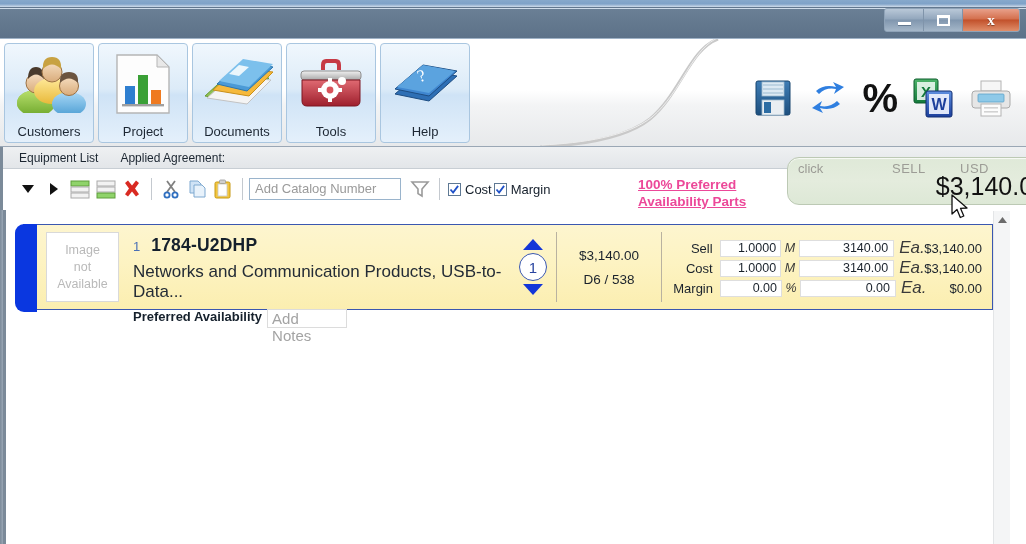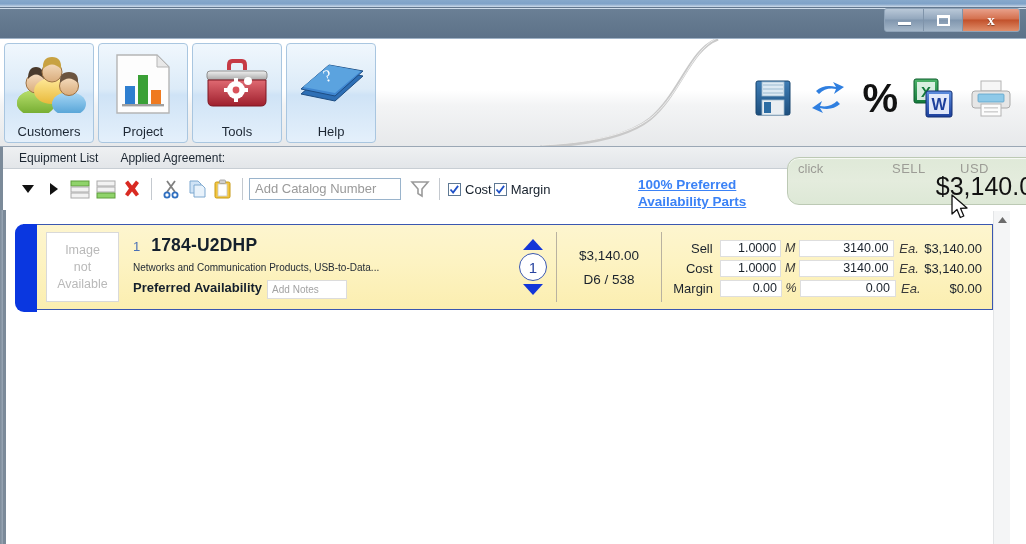--- a/index.html
+++ b/index.html
@@ -125,21 +125,21 @@
   .chk-box {
     width: 13px; height: 13px; border: 1px solid #5f7994; background: #fff;
     display: flex; align-items: center; justify-content: center;
   }
   .chk-box svg { display: block; }
   .chk-lbl { font-size: 13px; color: #16202c; }
 
   .pref-link {
     position: absolute; left: 638px; top: 176px;
     width: 140px;
-    font-size: 13.5px; font-weight: bold; color: #3b82f6;
+    font-size: 13.5px; font-weight: bold; color: #ec4899;
     text-decoration: underline; line-height: 17px;
     cursor: pointer;
   }
 
   
   .sell-panel {
     position: absolute; left: 787px; top: 157px;
     width: 271px; height: 48px;
     border-radius: 12px;
     background: linear-gradient(to bottom, #dfe9d8 0%, #e4ecdd 50%, #dde8d6 100%);
@@ -188,26 +188,26 @@
     width: 73px; height: 70px; margin: 7px 0 0 22px;
     border: 1px solid #d9d9d9; background: #ffffff;
     display: flex; flex-direction: column; align-items: center; justify-content: center;
     font-size: 12.5px; color: #b9b9b9; line-height: 17px;
   }
 
   .desc-col { flex: 1; padding: 10px 0 0 14px; position: relative; }
   .dc-line1 { display: flex; align-items: baseline; gap: 11px; }
   .dc-num { font-size: 13px; color: #4a6fb5; }
   .dc-cat { font-size: 17.5px; font-weight: bold; color: #15202c; letter-spacing: .2px; }
-  .dc-line2 { margin-top: 6px; font-size: 10px; color: #242c36; }
+  .dc-line2 { margin-top: 6px; font-size: 17px; color: #242c36; }
   .dc-line3 { margin-top: 7px; display: flex; align-items: flex-start; gap: 5px; }
   .dc-pref { font-size: 13px; font-weight: bold; color: #15202c; }
   .dc-notes {
     width: 80px; height: 19px; border: 1px solid #dcdcdc; background: #ffffff;
-    font-size: 10px; color: #a3a3a3; padding: 0 4px; line-height: 17px;
+    font-size: 15px; color: #a3a3a3; padding: 0 4px; line-height: 17px;
   }
 
   .qty-col {
     width: 46px; position: relative;
     display: flex; flex-direction: column; align-items: center; justify-content: center; gap: 2px;
   }
   .qty-circle {
     width: 28px; height: 28px; border-radius: 50%;
     border: 1.5px solid #3a57b0; background: #ffffff;
     display: flex; align-items: center; justify-content: center;
@@ -221,21 +221,21 @@
     align-items: center; justify-content: center; gap: 9px;
     font-size: 13.5px; color: #1a222c;
   }
 
   .grid-col { width: 330px; padding: 13px 0 0 8px; }
   .grow { display: flex; align-items: center; height: 20px; gap: 0; }
   .g-lbl { width: 50px; text-align: right; font-size: 13px; color: #1a222c; padding-right: 7px; }
   .g-f1 { width: 62px; height: 17px; border: 1px solid #dedede; background: #fff; text-align: right; font-size: 12.5px; padding-right: 4px; line-height: 15px; color: #1a222c; }
   .g-unit { width: 18px; text-align: center; font-size: 12.5px; font-style: italic; color: #3a3a3a; }
   .g-f2 { width: 96px; height: 17px; border: 1px solid #dedede; background: #fff; text-align: right; font-size: 12.5px; padding-right: 5px; line-height: 15px; color: #1a222c; }
-  .g-ea { width: 30px; padding-left: 5px; font-size: 13px; font-style: italic; color: #3a3a3a; }
+  .g-ea { width: 30px; padding-left: 5px; font-size: 17px; font-style: italic; color: #3a3a3a; }
   .g-tot { flex: 1; text-align: right; padding-right: 10px; font-size: 13px; color: #1a222c; }
 
   .cursor { position: absolute; left: 951px; top: 194px; z-index: 50; pointer-events: none; }
 </style>
 </head>
 <body>
 
 <div id="app">
 
   <div class="titlebar">
@@ -309,20 +309,33 @@
             <path d="M44 2 v12 h12 z" fill="#e8e8e8" stroke="#b5b5b5" stroke-width="1"></path>
             <rect x="12" y="33" width="10" height="18" fill="#2f7fd0"></rect>
             <rect x="25" y="22" width="10" height="29" fill="#3aa036"></rect>
             <rect x="38" y="37" width="10" height="14" fill="#ef7a20"></rect>
             <rect x="9" y="51" width="42" height="2.4" fill="#a0a0a0"></rect>
           </svg>
         </div>
         <div class="rb-lbl">Project</div>
       </div>
 
+      <div class="rb-btn">
+        <div class="rb-ico">
+          <svg width="72" height="60" viewBox="0 0 72 60">
+            <path d="M4 42 l24 -22 l40 4 l-24 24 z" fill="#8fc155" stroke="#6a9a36" stroke-width="1"></path>
+            <path d="M10 38 l24 -22 l40 4 l-24 24 z" fill="#f4f4f4" stroke="#c3c3c3" stroke-width="1" transform="translate(-4,6)"></path>
+            <path d="M12 36 l24 -22 l36 4 l-24 24 z" fill="#f6b93b" stroke="#c98f18" stroke-width="1"></path>
+            <path d="M20 28 l26 -23 l30 6 l-26 24 z" fill="#4b9ad6" stroke="#2c76ad" stroke-width="1" transform="translate(-4,2)"></path>
+            <path d="M18 27 l24 -22 l30 5 l-24 23 z" fill="#7cc0ec"></path>
+            <path d="M28 20 l10 -9 l10 2 l-10 9 z" fill="#ffffff" opacity=".85"></path>
+          </svg>
+        </div>
+        <div class="rb-lbl">Documents</div>
+      </div>
 
       <div class="rb-btn">
         <div class="rb-ico">
           <svg width="68" height="58" viewBox="0 0 68 58">
             <defs>
               <linearGradient id="tb" x1="0" y1="0" x2="0" y2="1">
                   <stop offset="0" stop-color="#e06a72"></stop>
                   <stop offset="1" stop-color="#9e1f2d"></stop>
                 </linearGradient>
               <linearGradient id="tg" x1="0" y1="0" x2="0" y2="1">

